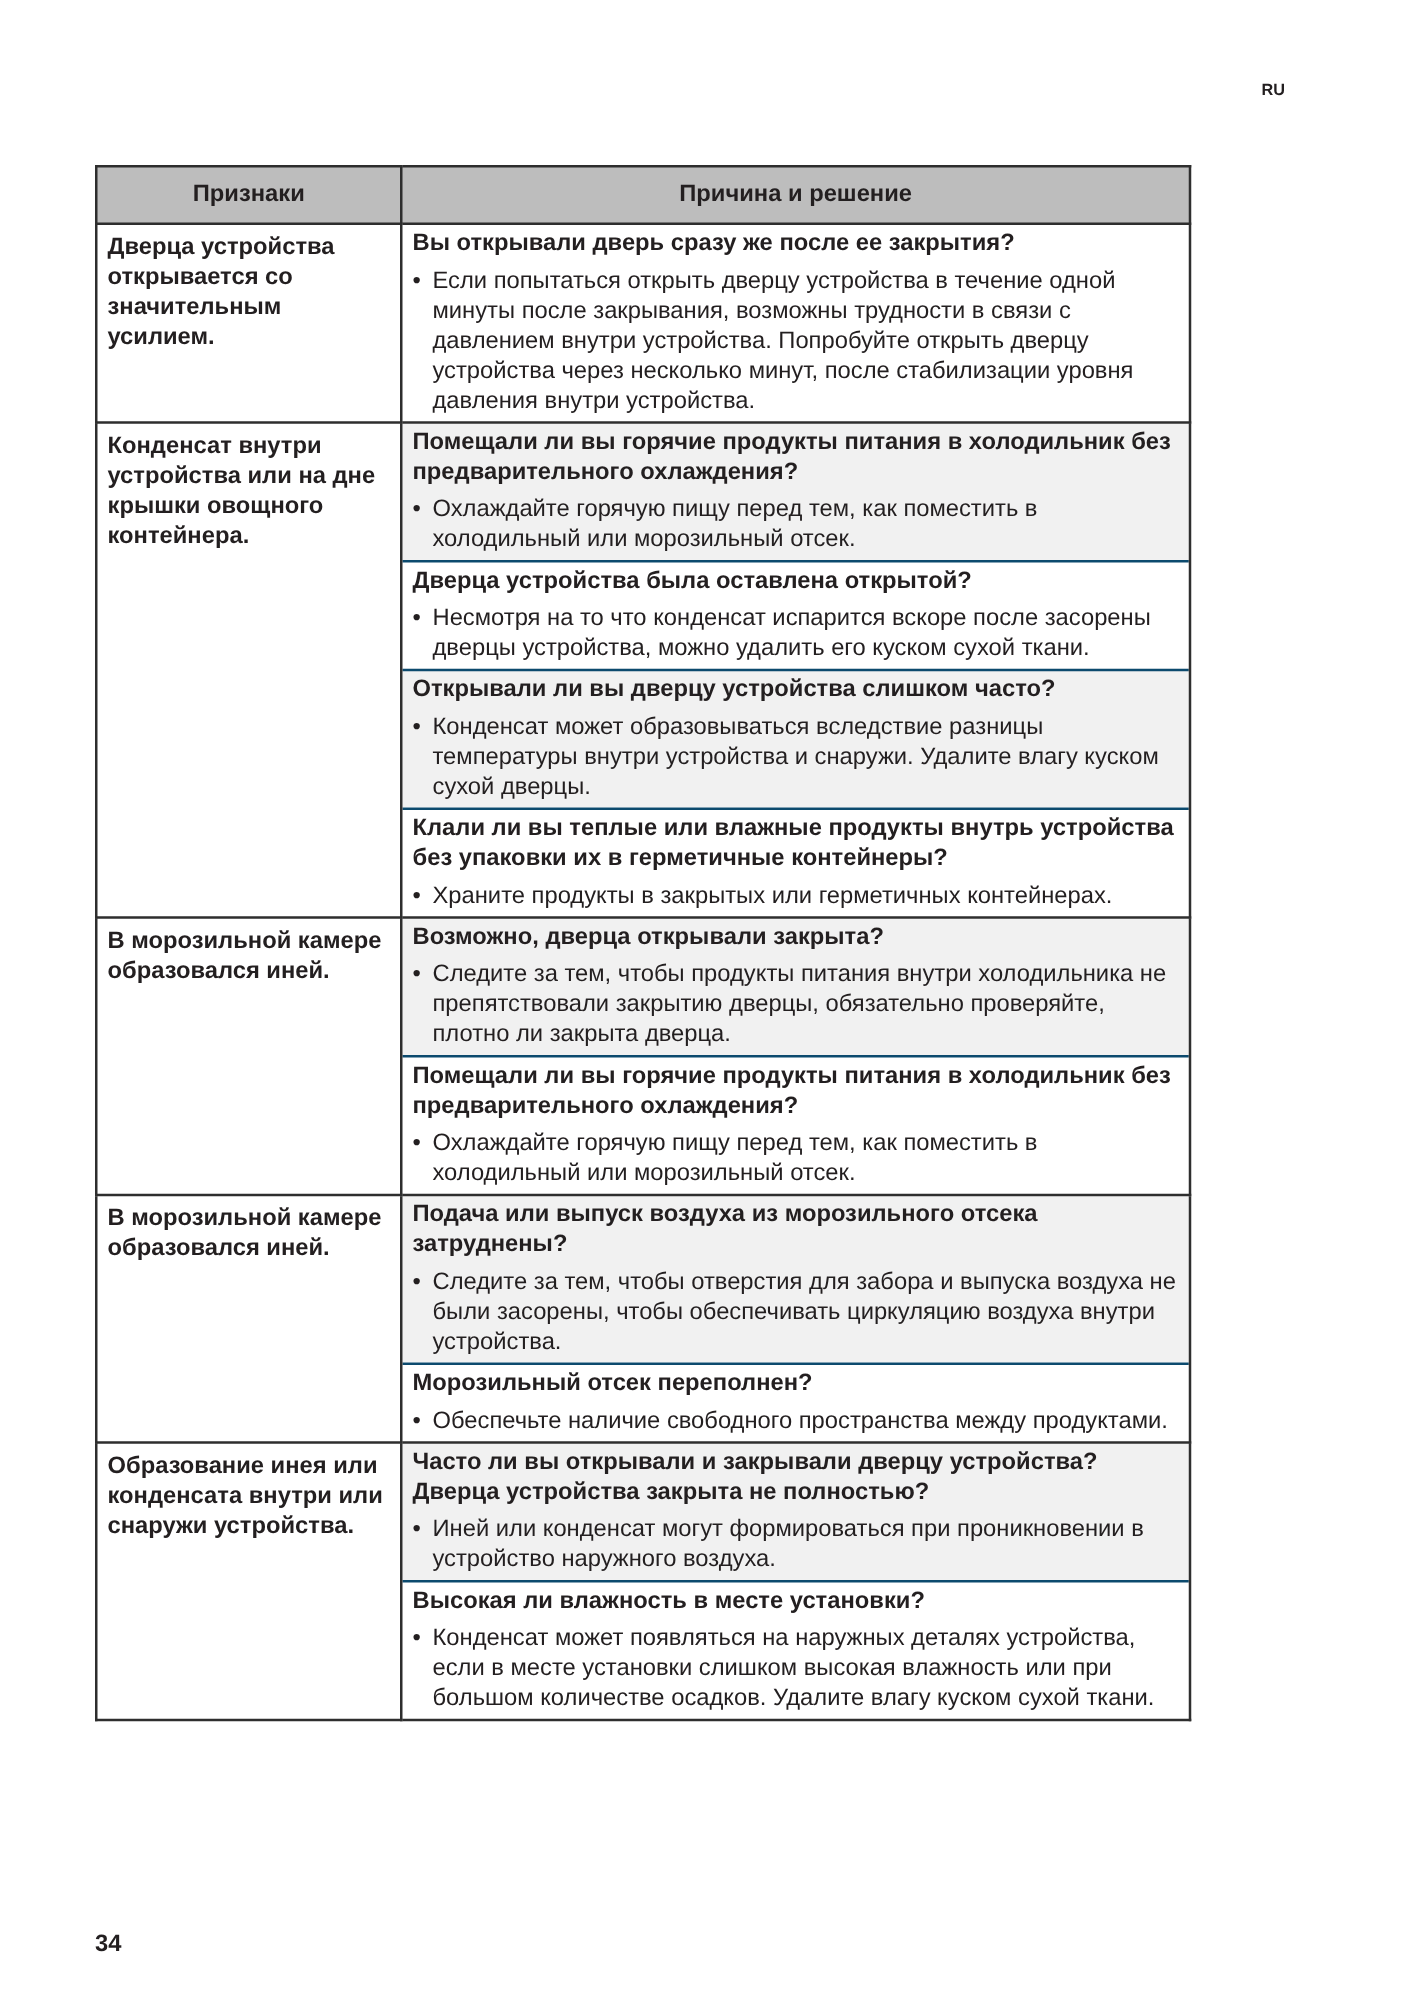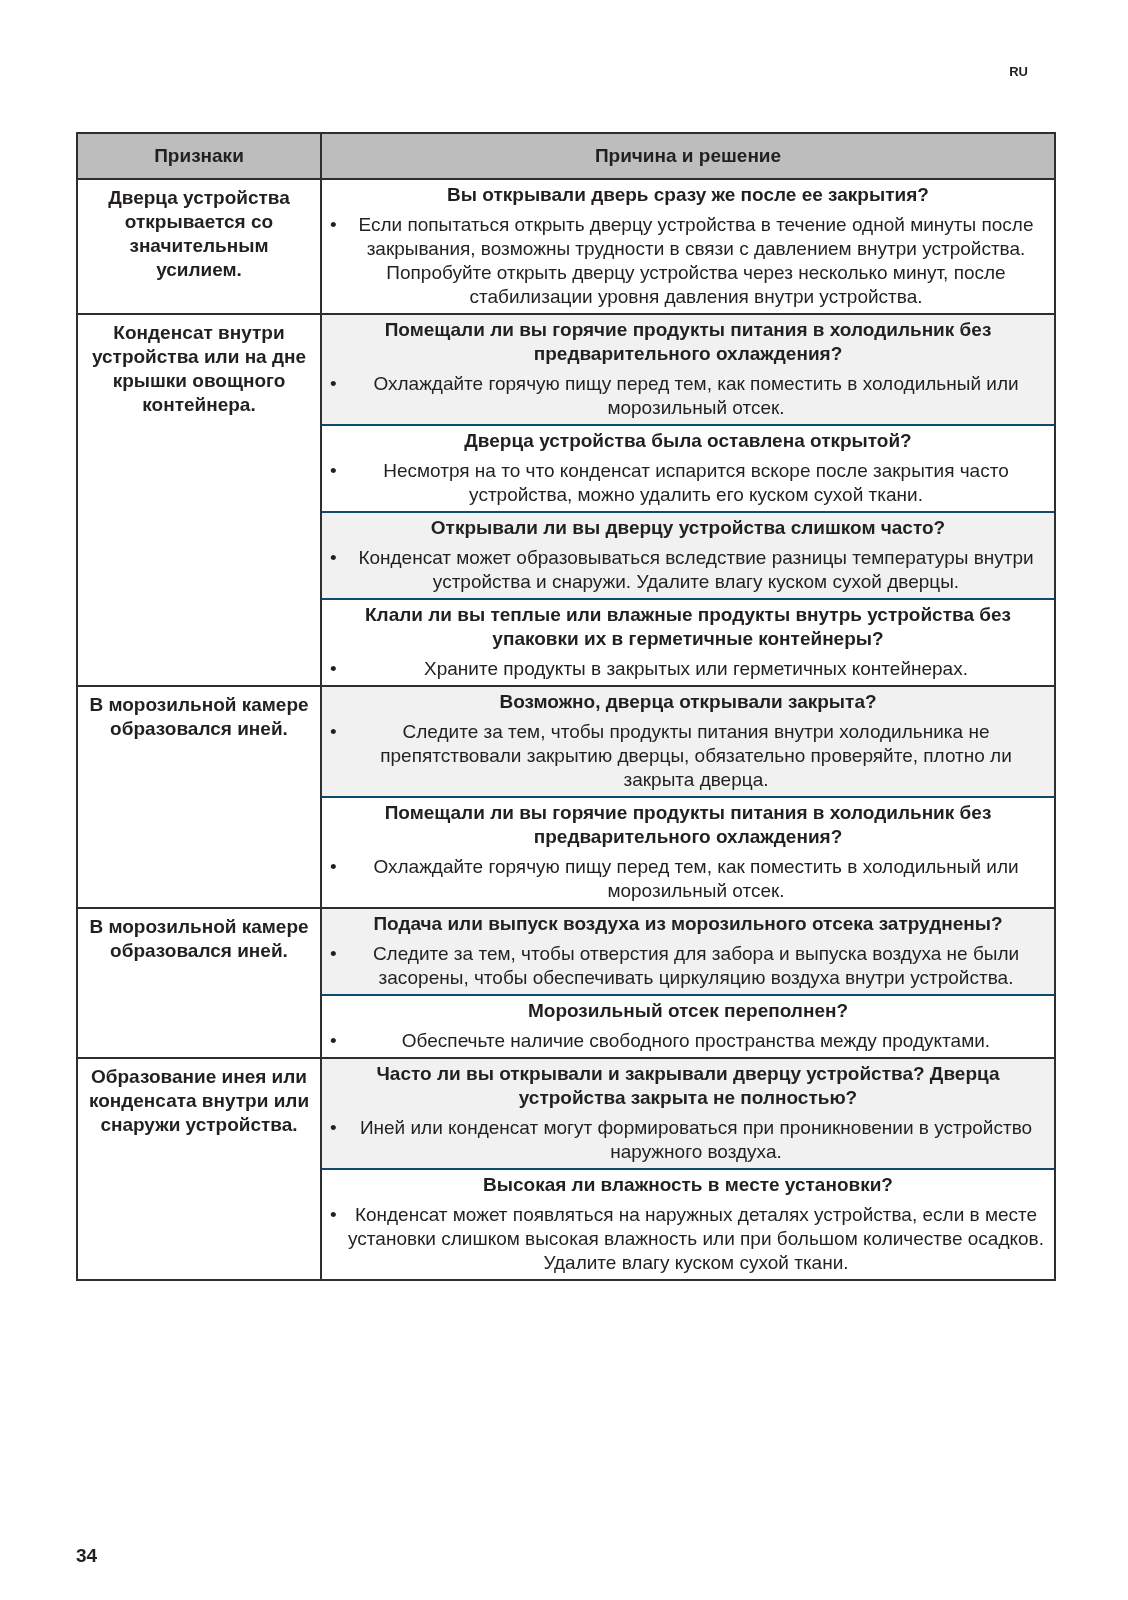--- a/index.html
+++ b/index.html
@@ -1,20 +1,20 @@
 <!DOCTYPE html>
 <html><head>
 <meta charset="utf-8">
 <style>
   html, body { margin:0; padding:0; }
   body { width:1128px; height:1600px; background:#ffffff; position:relative; font-family:"Liberation Sans", sans-serif; color:#231f20; }
   .lang { position:absolute; top:64px; right:100px; font-weight:bold; font-size:13px; }
   .page-num { position:absolute; top:1545px; left:76px; font-size:19px;font-weight:bold; }
-  table.ts { position:absolute; top:132px; left:76px; width:980px; border-collapse:collapse; table-layout:fixed; }
-  table.ts th, table.ts td { border:2px solid #2e2e2e; vertical-align:top;text-align:center; }
+  table.ts { position:absolute; top:132px; left:76px; width:877px; border-collapse:collapse; table-layout:fixed; }
+  table.ts th, table.ts td { border:2px solid #2e2e2e; vertical-align:top; }
   table.ts th { background:#bdbdbd; height:44px; font-size:19px; font-weight:bold; text-align:center; vertical-align:middle; padding:0; }
   col.c1 { width:244px; }
   td.symptom { vertical-align:middle; font-weight:bold; font-size:19px; line-height:24px; padding:6px 8px; background:#fff; }
   td.cause { padding:0; }
   .sub { border-top:2px solid #0c4a6e; padding:3px 8px 4px 8px; }
   .sub:first-child { border-top:none; }
   .sub.gray { background:#f1f1f1; }
   .sub.white { background:#ffffff; }
   .q { font-weight:bold; font-size:19px; line-height:24px; margin-bottom:6px; }
   .a { font-size:19px; line-height:24px; padding-left:16px; position:relative; }
@@ -48,21 +48,21 @@
       </tr>
       <tr>
         <td class="symptom">Конденсат внутри устройства или на дне крышки овощного контейнера.</td>
         <td class="cause">
           <div class="sub gray">
             <div class="q">Помещали ли вы горячие продукты питания в холодильник без предварительного охлаждения?</div>
             <div class="a"><span class="bullet">•</span><span>Охлаждайте горячую пищу перед тем, как поместить в холодильный или морозильный отсек.</span></div>
           </div>
           <div class="sub white">
             <div class="q">Дверца устройства была оставлена открытой?</div>
-            <div class="a"><span class="bullet">•</span><span>Несмотря на то что конденсат испарится вскоре после закрытия часто устройства, можно удалить его куском сухой ткани.</span></div>
+            <div class="a"><span class="bullet">•</span><span>Несмотря на то что конденсат испарится вскоре после засорены дверцы устройства, можно удалить его куском сухой ткани.</span></div>
           </div>
           <div class="sub gray">
             <div class="q">Открывали ли вы дверцу устройства слишком часто?</div>
             <div class="a"><span class="bullet">•</span><span>Конденсат может образовываться вследствие разницы температуры внутри устройства и снаружи. Удалите влагу куском сухой дверцы.</span></div>
           </div>
           <div class="sub white">
             <div class="q">Клали ли вы теплые или влажные продукты внутрь устройства без упаковки их в герметичные контейнеры?</div>
             <div class="a"><span class="bullet">•</span><span>Храните продукты в закрытых или герметичных контейнерах.</span></div>
           </div>
         </td>

